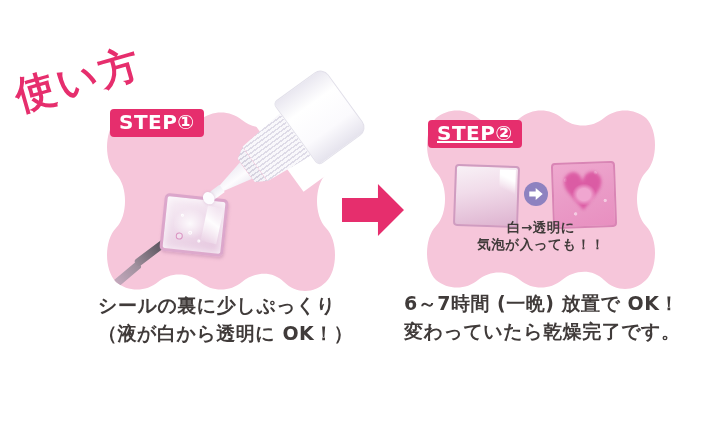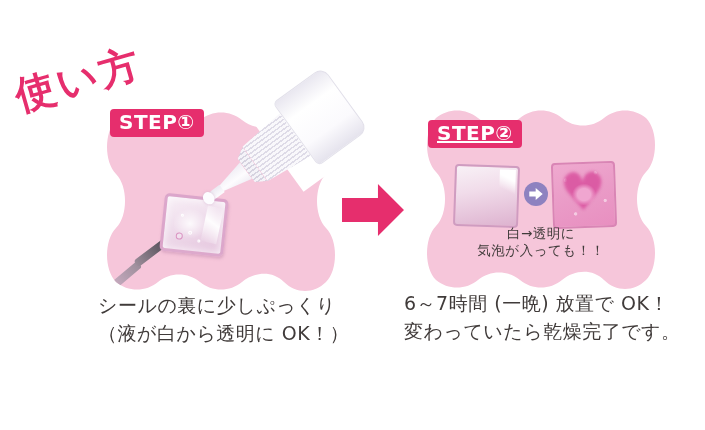--- a/index.html
+++ b/index.html
@@ -126,26 +126,26 @@
   }
   .mini-arrow{
     position:absolute;left:98px;top:78px;width:24px;height:24px;border-radius:50%;
     background:var(--purple);
   }
   .mini-arrow div{
     position:absolute;inset:4px;background:#fff;
     clip-path:polygon(8% 34%,48% 34%,48% 12%,92% 50%,48% 88%,48% 66%,8% 66%);
   }
   .note{
-    position:absolute;left:0;right:0;top:121px;text-align:center;
-    font-size:13.5px;line-height:17px;font-weight:400;color:var(--text);
+    position:absolute;left:0;right:0;top:115px;text-align:center;
+    font-size:13.5px;line-height:17px;font-weight:700;color:var(--text);
     letter-spacing:.5px;white-space:nowrap;
   }
   
-  .caption{position:absolute;font-size:19px;line-height:28px;font-weight:400;
+  .caption{position:absolute;font-size:19px;line-height:28px;font-weight:700;
     color:var(--text);letter-spacing:.5px;white-space:nowrap;}
   .caption1{left:98px;top:291px;}
   .caption2{left:404px;top:289px;}
 </style>
 </head>
 <body>
 
 <div class="stage">
 
   <div class="title">使い方</div>

